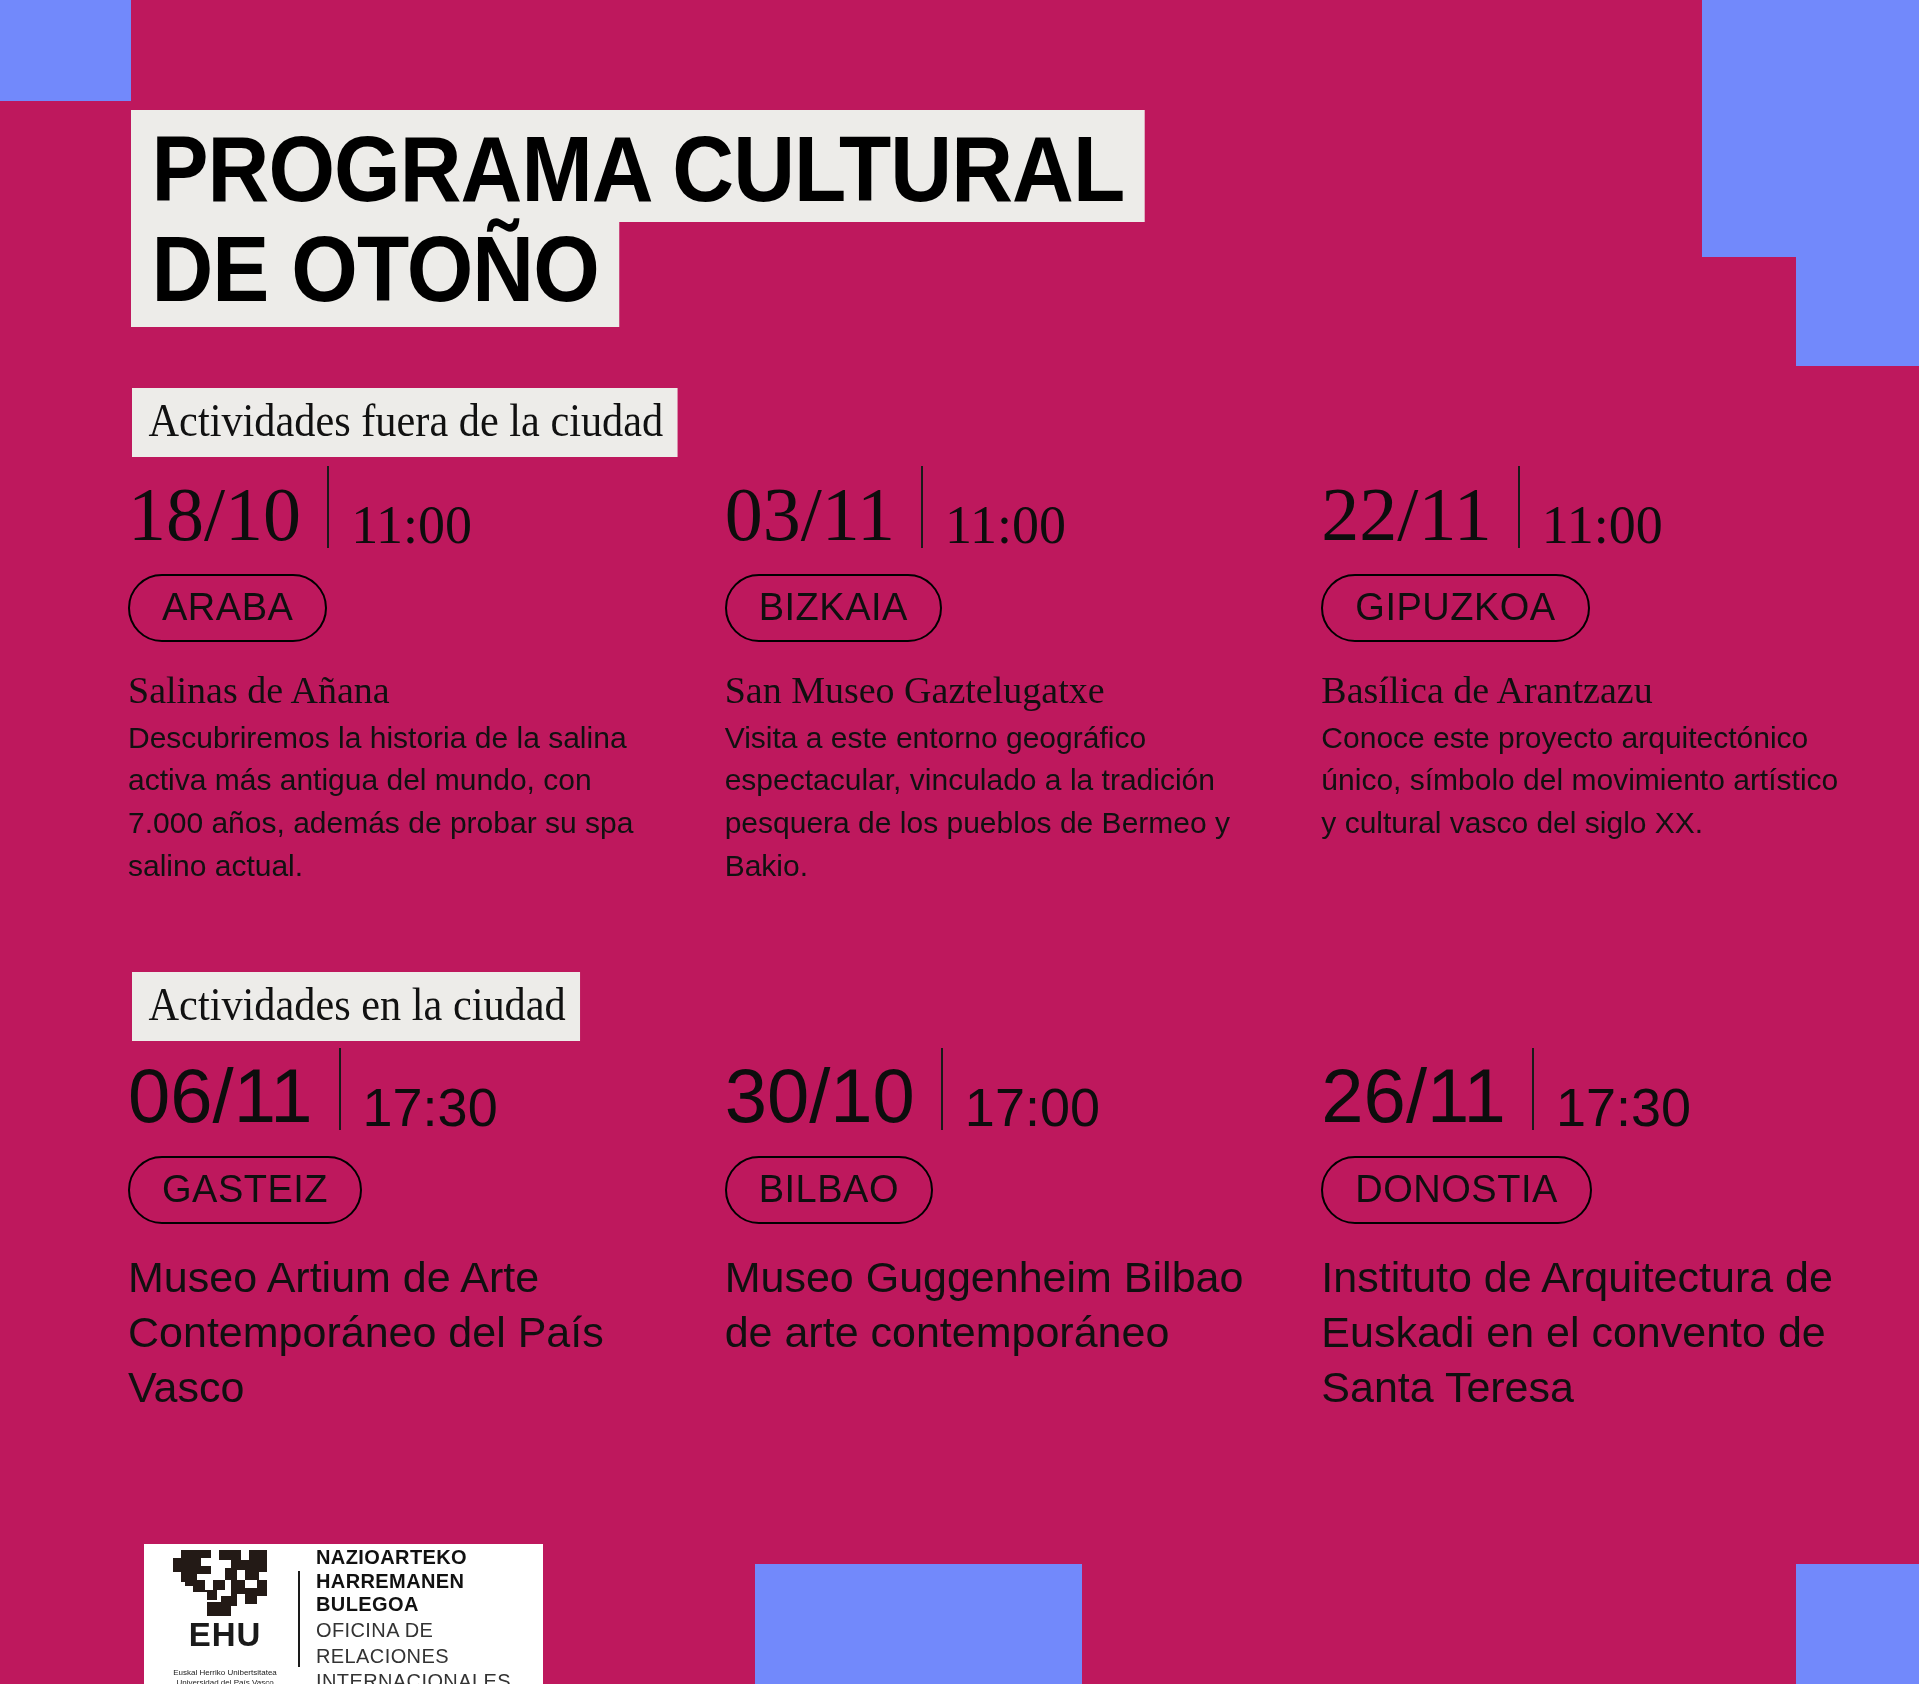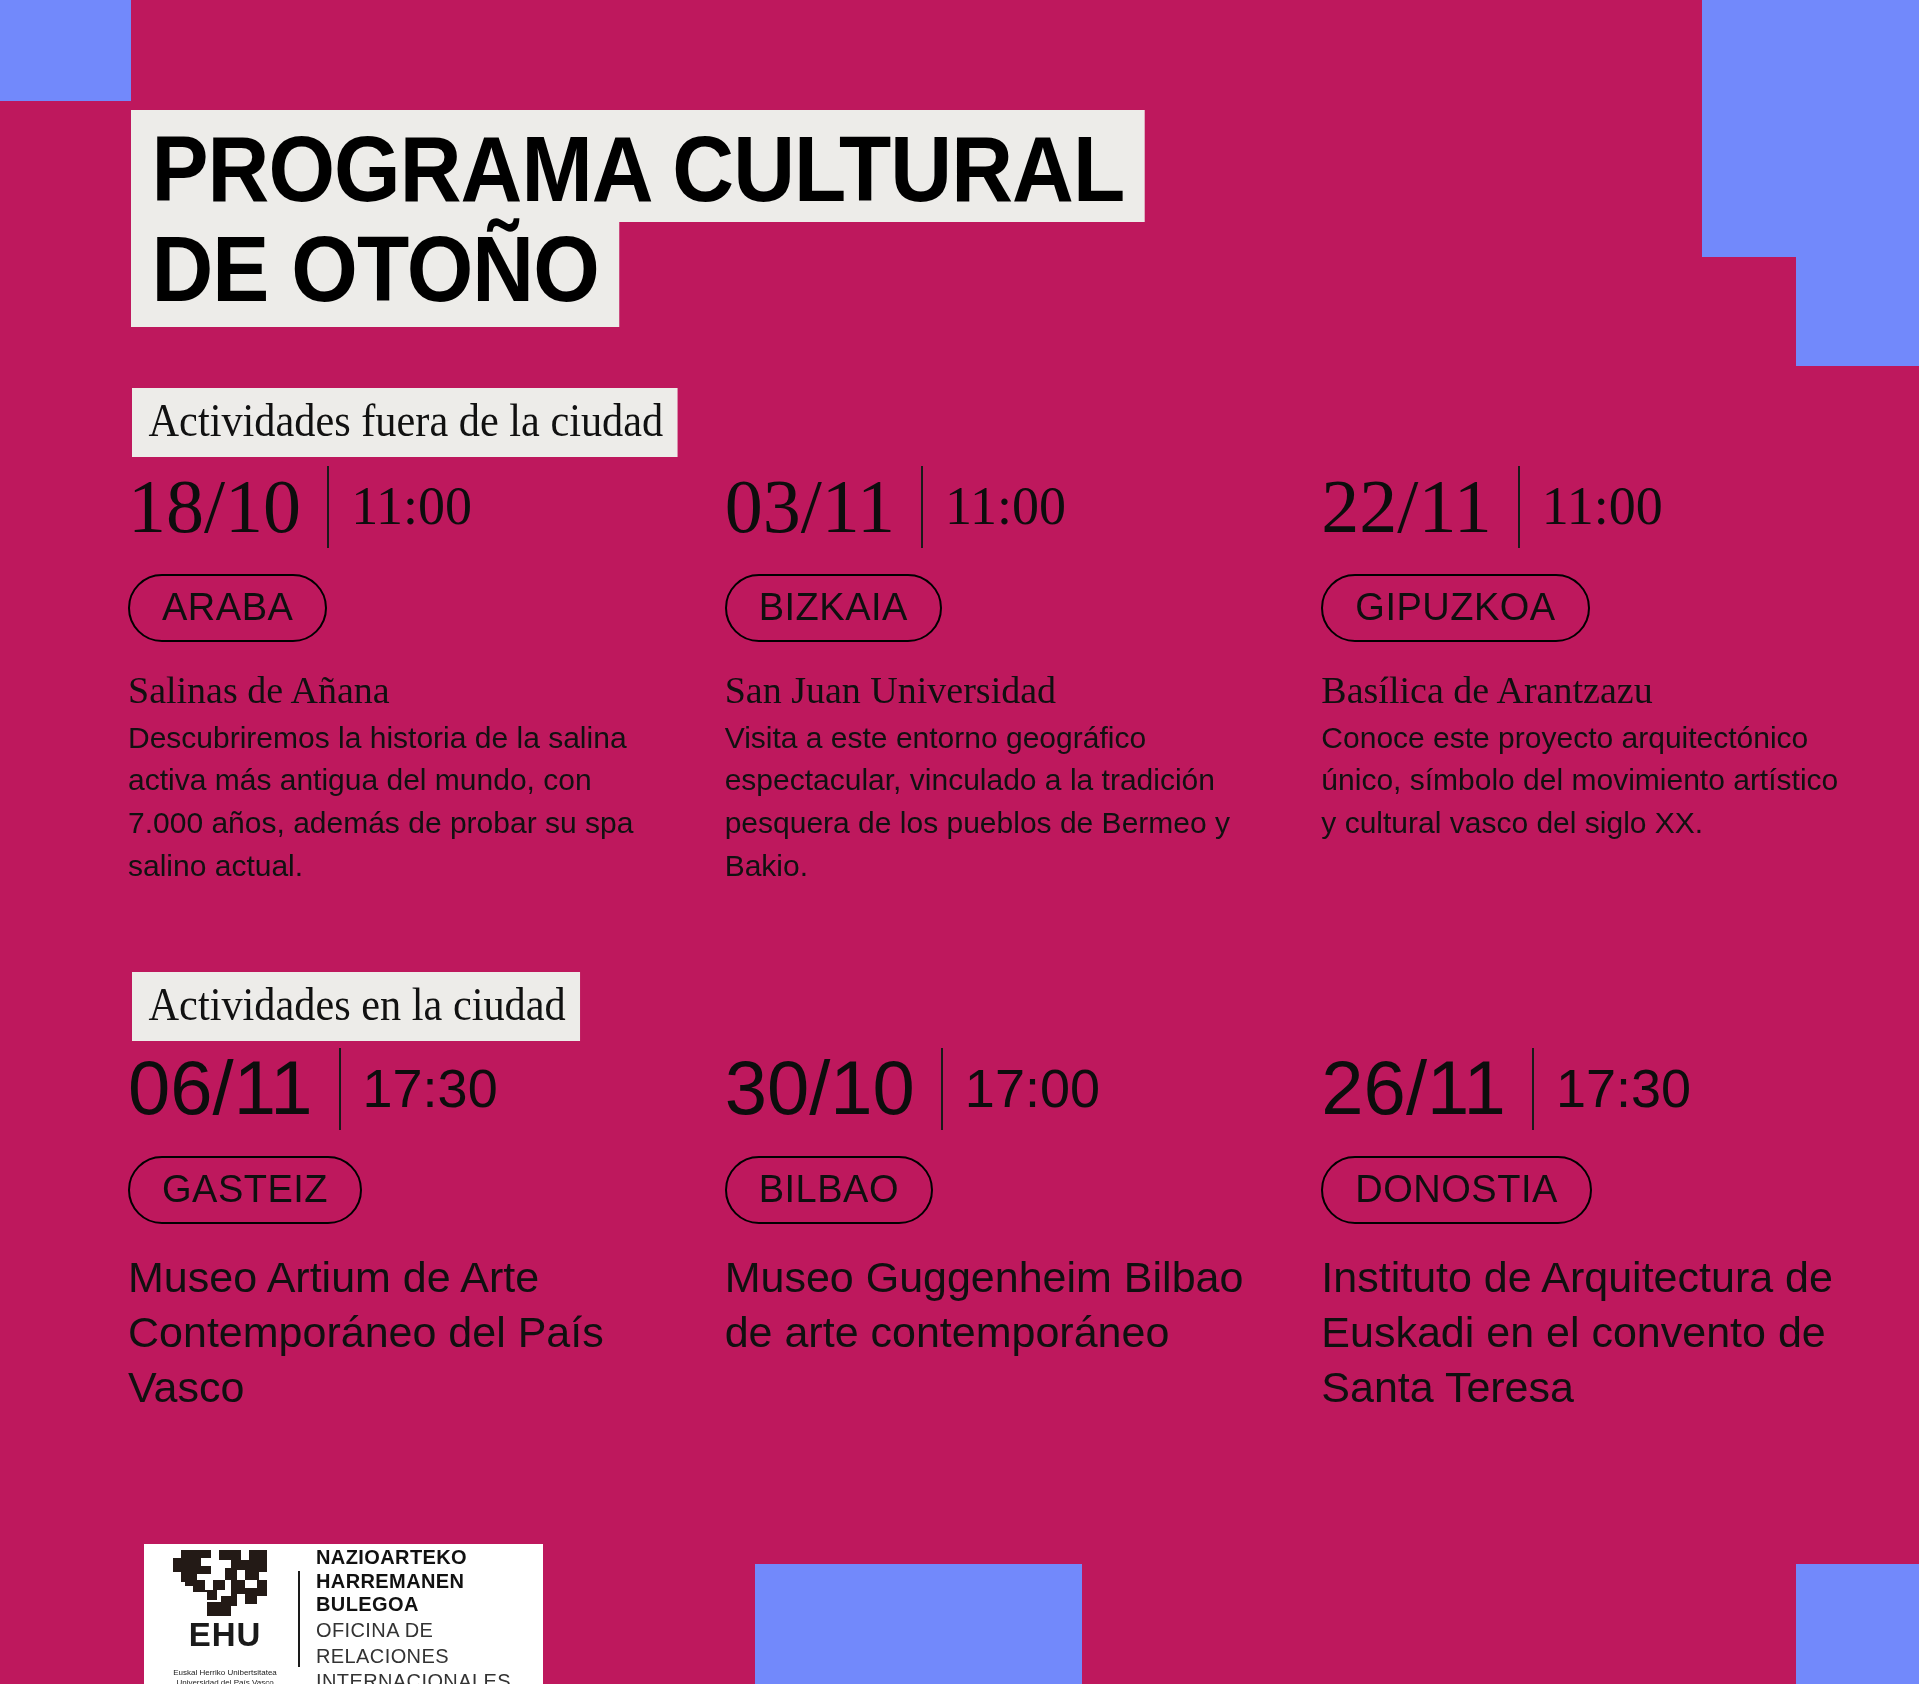--- a/index.html
+++ b/index.html
@@ -80,21 +80,21 @@
   #row-inside  { top: 1042px; }
 
   .event-col {
     width: 600px;
     box-sizing: border-box;
     padding-right: 16px;
   }
 
   .date-line {
     display: flex;
-    align-items: center;
+    align-items: flex-end;
     height: 92px;
   }
   .date {
     font-size: 76px;
     line-height: 1;
     letter-spacing: 0px;
   }
   .row-serif .date {
     font-family: "Liberation Serif", "DejaVu Serif", serif;
   }
@@ -254,21 +254,21 @@
       <div class="desc">Descubriremos la historia de la salina activa más antigua del mundo, con 7.000 años, además de probar su spa salino actual.</div>
     </div>
 
     <div class="event-col">
       <div class="date-line">
         <span class="date">03/11</span>
         <span class="date-sep"></span>
         <span class="time">11:00</span>
       </div>
       <div class="pill">BIZKAIA</div>
-      <div class="venue">San Juan Universidad</div>
+      <div class="venue">San Museo Gaztelugatxe</div>
       <div class="desc">Visita a este entorno geográfico espectacular, vinculado a la tradición pesquera de los pueblos de Bermeo y Bakio.</div>
     </div>
 
     <div class="event-col">
       <div class="date-line">
         <span class="date">22/11</span>
         <span class="date-sep"></span>
         <span class="time">11:00</span>
       </div>
       <div class="pill">GIPUZKOA</div>

